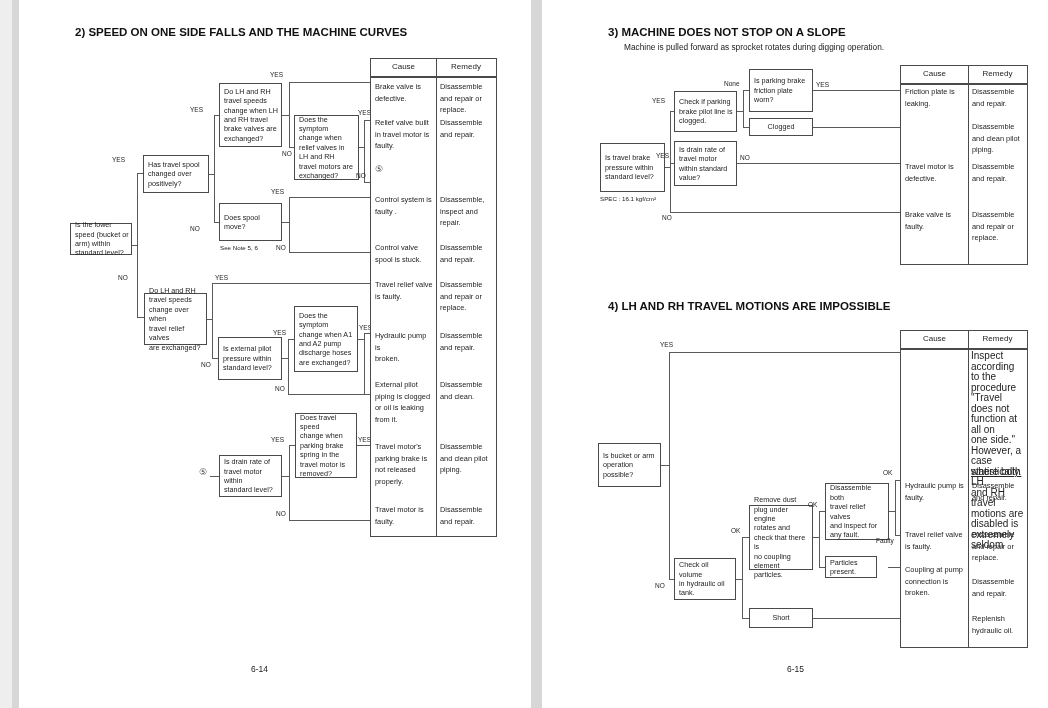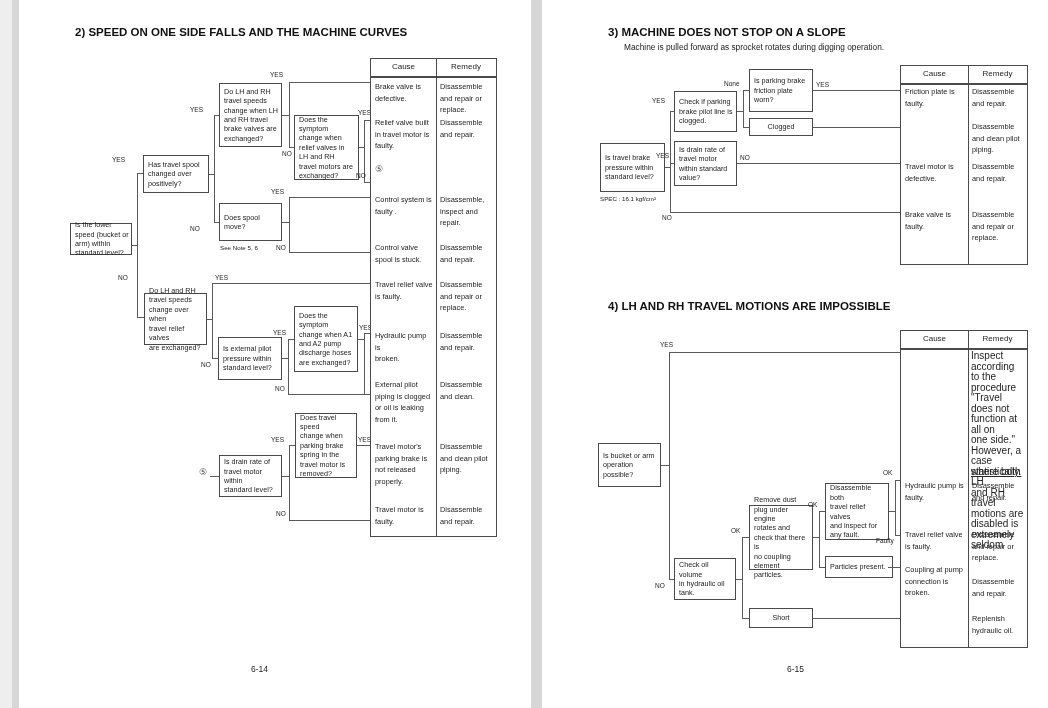--- a/index.html
+++ b/index.html
@@ -231,21 +231,21 @@
   <div class="lbl" style="left:804px;top:81px">YES</div>
   <div class="lbl" style="left:728px;top:154px">NO</div>
 
   <div class="tbl" style="left:888px;top:65px;width:128px;height:200px">
     <div class="hdr">
       <div style="width:67px">Cause</div>
       <div style="width:59px">Remedy</div>
     </div>
     <div class="vdiv" style="left:67px"></div>
     <div class="cell" style="left:4px;top:20px;width:60px">Friction plate is
-faulty.</div>
+leaking.</div>
     <div class="cell" style="left:71px;top:20px;width:53px">Disassemble
 and repair.</div>
     <div class="cell" style="left:71px;top:55px;width:53px">Disassemble
 and clean pilot
 piping.</div>
     <div class="cell" style="left:4px;top:95px;width:60px">Travel motor is
 defective.</div>
     <div class="cell" style="left:71px;top:95px;width:53px">Disassemble
 and repair.</div>
     <div class="cell" style="left:4px;top:143px;width:60px">Brake valve is
@@ -266,21 +266,21 @@
   <div class="fbox" style="left:737px;top:505px;width:64px;height:65px">Remove dust
 plug under engine
 rotates and
 check that there is
 no coupling
 element particles.</div>
   <div class="fbox" style="left:813px;top:483px;width:64px;height:57px">Disassemble both
 travel relief valves
 and inspect for
 any fault.</div>
-  <div class="fbox" style="left:813px;top:556px;width:68px;height:22px">Particles present.</div>
+  <div class="fbox" style="left:813px;top:556px;width:52px;height:22px">Particles present.</div>
   <div class="fbox" style="left:737px;top:608px;width:64px;height:20px;justify-content:center;padding-left:2px">Short</div>
 
   <div class="hl" style="left:649px;top:465px;width:8px"></div>
   <div class="vl" style="left:657px;top:352px;height:227px"></div>
   <div class="hl" style="left:657px;top:352px;width:231px"></div>
   <div class="hl" style="left:657px;top:579px;width:5px"></div>
   <div class="hl" style="left:724px;top:579px;width:6px"></div>
   <div class="vl" style="left:730px;top:537px;height:81px"></div>
   <div class="hl" style="left:730px;top:537px;width:7px"></div>
   <div class="hl" style="left:730px;top:618px;width:7px"></div>

